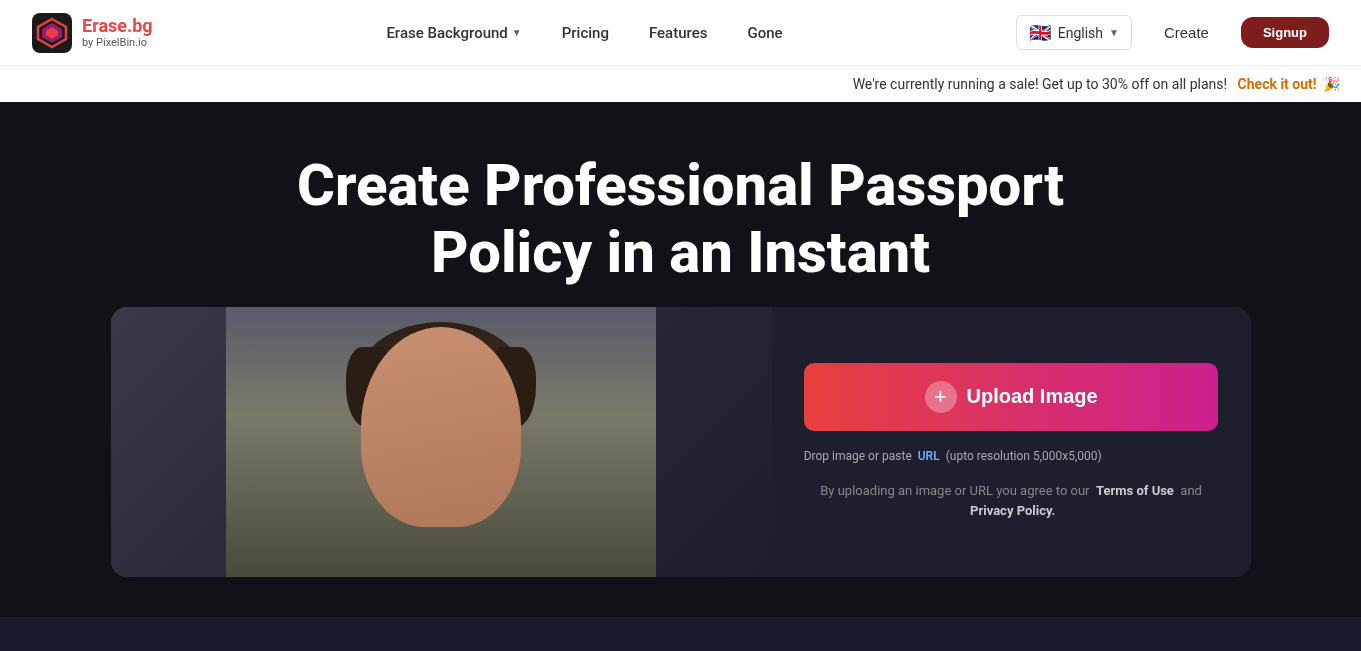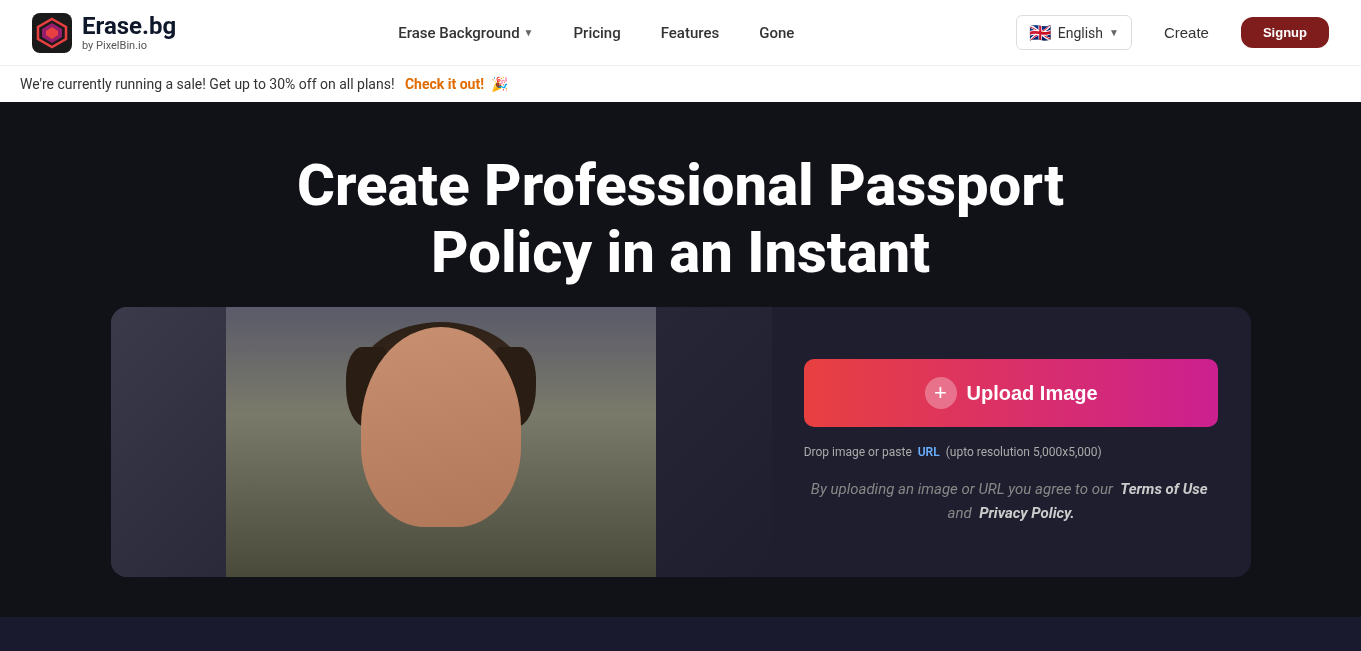--- a/index.html
+++ b/index.html
@@ -29,23 +29,23 @@
     }
     .logo-icon {
       width: 40px;
       height: 40px;
     }
     .logo-text {
       display: flex;
       flex-direction: column;
     }
     .logo-title {
-      font-size: 24px;
+      font-size: 18px;
       font-weight: 700;
-      color: #0f172a;
+      color: #ef4444;
       line-height: 1.1;
     }
     .logo-subtitle {
       font-size: 11px;
       color: #555;
     }
     .nav-center {
       display: flex;
       align-items: center;
       gap: 8px;
@@ -106,21 +106,21 @@
       cursor: pointer;
       font-weight: 600;
       border-radius: 12px;
     }
 
     
     .sale-banner {
       background: #fff;
       border-top: 1px solid #eee;
       padding: 10px 20px;
-      text-align: left;
+      text-align: right;
       font-size: 14px;
       color: #333;
     }
     .sale-banner a {
       color: #e06b00;
       font-weight: 700;
       text-decoration: none;
     }
 
     
@@ -263,24 +263,23 @@
       color: #aaa;
       line-height: 1.5;
     }
     .upload-hint a {
       color: #6ab0ff;
       font-weight: 600;
       text-decoration: none;
     }
     .upload-terms {
       text-align: center;
-      font-size: 15px;
+      font-size: 13px;
       color: #888;
       line-height: 1.6;
-      font-style: italic;
     }
     .upload-terms a {
       color: #ccc;
       font-weight: 700;
       text-decoration: none;
     }
   </style>
 </head>
 <body>
 

